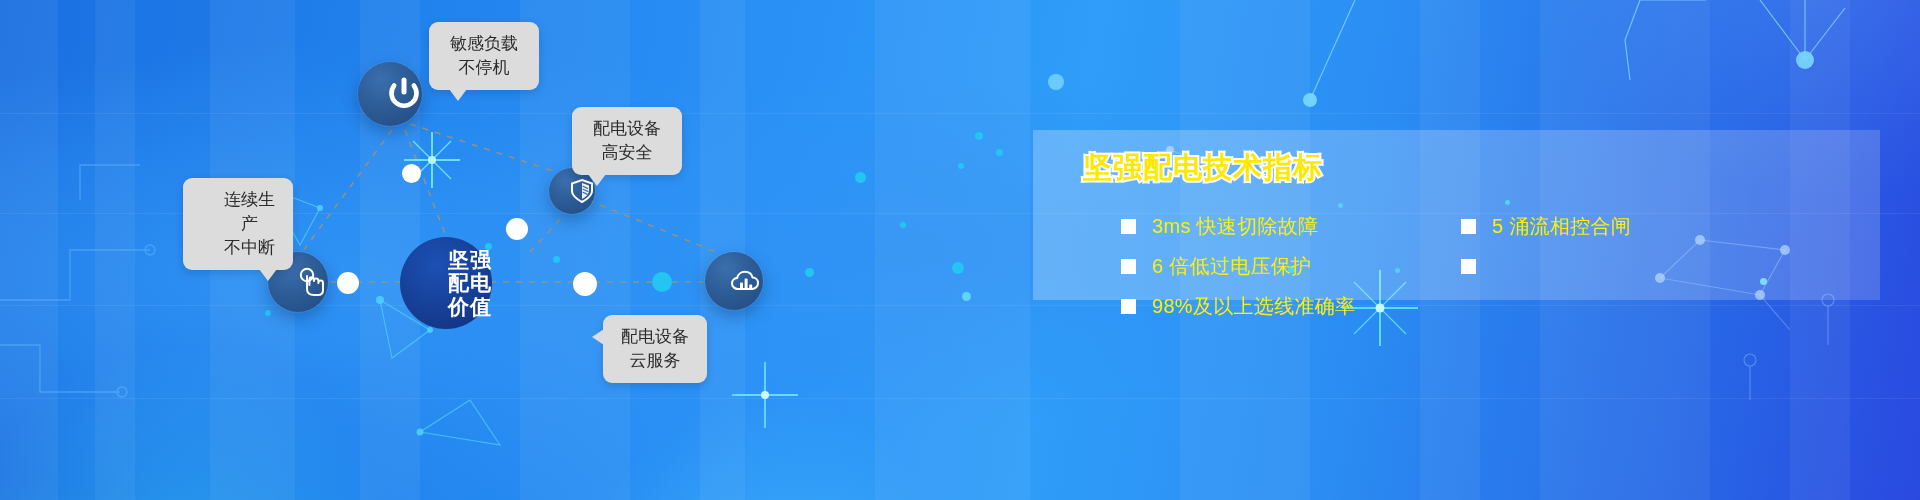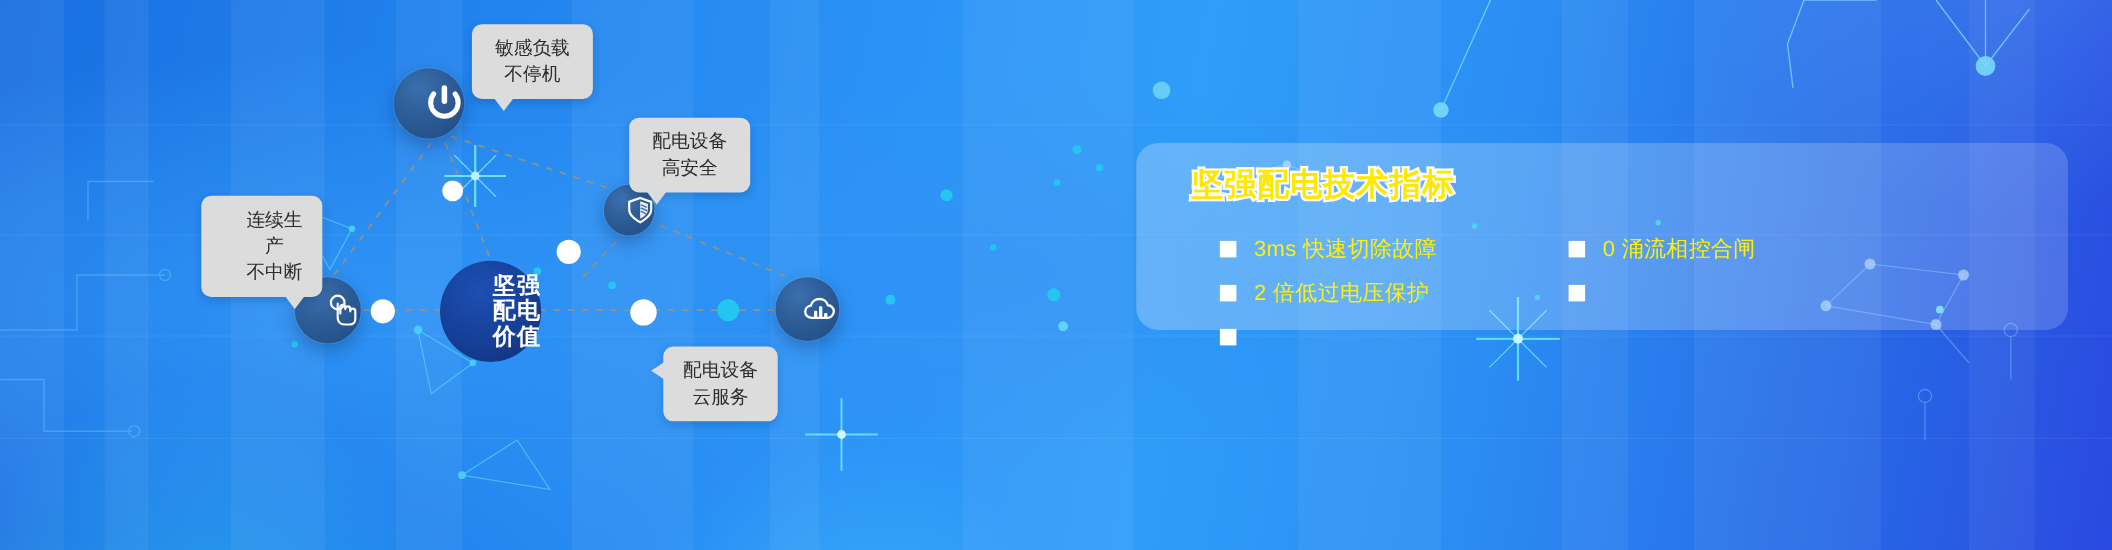--- a/index.html
+++ b/index.html
@@ -39,35 +39,34 @@
     position:absolute; right:-40px; top:-120px; width:420px; height:320px;
     background:radial-gradient(ellipse at 70% 20%, rgba(120,175,255,.25) 0%, rgba(120,175,255,0) 70%);
   }
 
   svg.deco { position:absolute; inset:0; width:1920px; height:500px; }
 
   
   .panel {
     position:absolute; left:1033px; top:130px; width:847px; height:170px;
     background:linear-gradient(90deg, rgba(255,255,255,.26) 0%, rgba(255,255,255,.22) 38%, rgba(255,255,255,.20) 70%, rgba(255,255,255,.17) 100%);
-    border-radius:20px;
   }
   .panel-title {
     position:absolute; left:50px; top:18px;
     font-size:29px; font-weight:bold; letter-spacing:1px;
     color:#ffe800;
     -webkit-text-stroke:4px #ffffff;
     paint-order:stroke fill;
     text-shadow:0 0 1px #fff;
   }
   .panel-title span { position:relative; }
   .indicator-grid {
-    position:absolute; left:76px; top:76px; width:720px;
+    position:absolute; left:88px; top:76px; width:720px;
     display:grid; grid-template-columns:300px 300px; grid-auto-rows:40px;
-    column-gap:17px;
+    column-gap:40px;
   }
   .ind {
     display:flex; align-items:center; gap:16px;
     font-size:20px; color:#fdf10a; white-space:nowrap;
     letter-spacing:.3px;
   }
   .ind .bullet {
     width:15px; height:15px; background:#ffffff; flex:none;
   }
 
@@ -337,28 +336,29 @@
       <span>坚强配电技术指标</span>
     </div>
 
     <div class="indicator-grid">
       <div class="ind">
         <span class="bullet"></span>
         <span>3ms 快速切除故障</span>
       </div>
       <div class="ind">
         <span class="bullet"></span>
-        <span>0 涌流相控合闸</span>
-      </div>
-      <div class="ind">
-        <span class="bullet"></span>
-        <span>2 倍低过电压保护</span>
-      </div>
-      <div class="ind">
-        <span class="bullet"></span>
-      </div>
-      <div class="ind">
-        <span class="bullet"></span>
+        <span>5 涌流相控合闸</span>
+      </div>
+      <div class="ind">
+        <span class="bullet"></span>
+        <span>6 倍低过电压保护</span>
+      </div>
+      <div class="ind">
+        <span class="bullet"></span>
+      </div>
+      <div class="ind">
+        <span class="bullet"></span>
+        <span>98%及以上选线准确率</span>
       </div>
     </div>
   </div>
 
 </div>
 
 </body></html>

